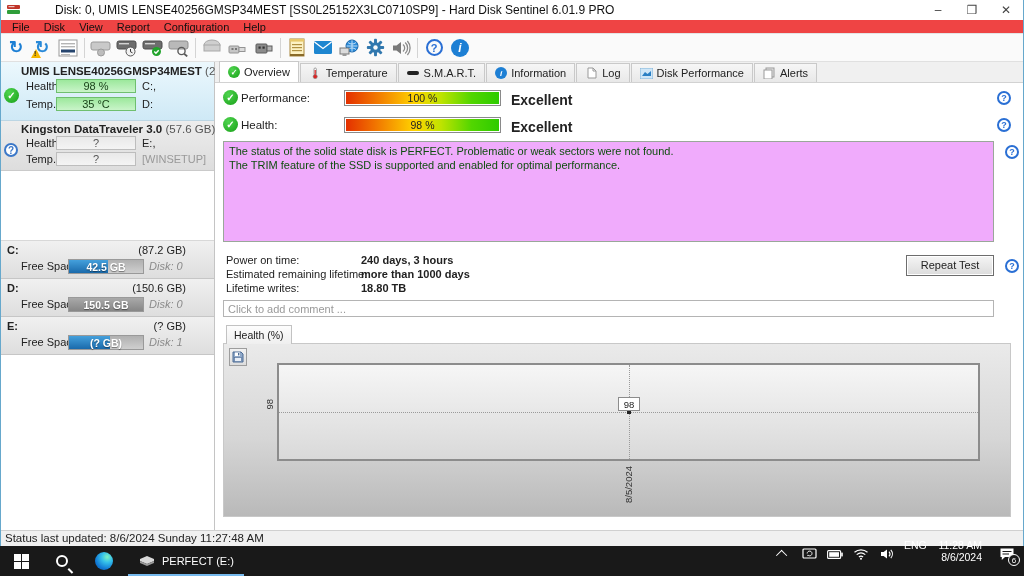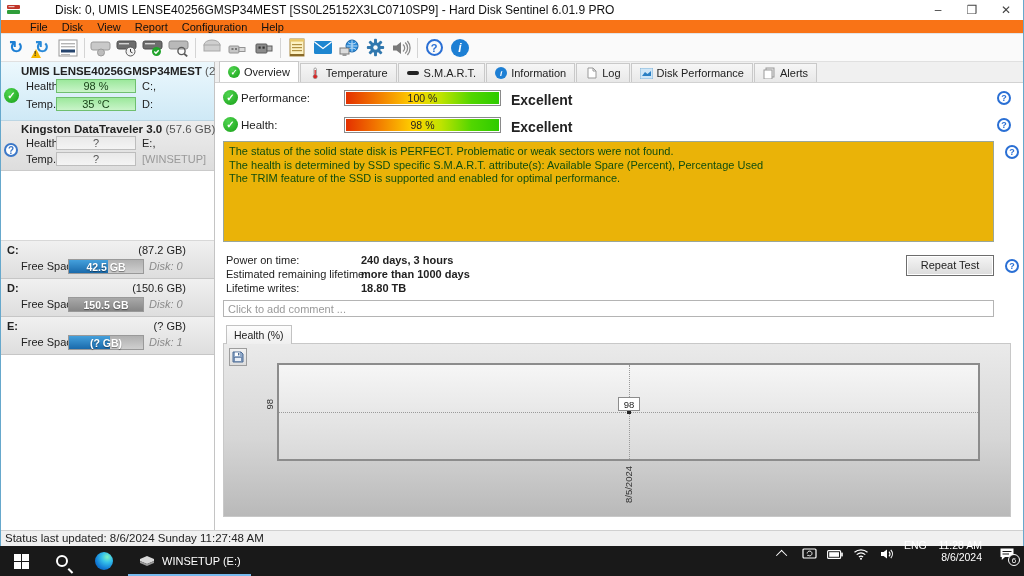--- a/index.html
+++ b/index.html
@@ -8,21 +8,21 @@
   .screen { position:relative; width:1024px; height:576px; }
 
   
   .window { position:absolute; left:0; top:0; width:1024px; height:546px; background:#fff; border-left:1px solid #66a8cc; border-right:1px solid #66a8cc; }
   .titlebar { position:relative; height:20px; background:#fff; display:flex; align-items:center; padding-left:6px;gap:28px; }
   .titlebar .title { font-size:12px; color:#111; margin-left:6px; white-space:nowrap; }
   .app-ico { width:14px; height:12px; display:inline-block; }
   .win-controls { position:absolute; right:0; top:0; height:20px; display:flex; }
   .win-btn { width:34px; height:20px; display:flex; align-items:center; justify-content:center; color:#444; font-size:12px; }
 
-  .menubar { height:14px; background:#f97316; display:flex; align-items:center; padding-left:22px; border-bottom:1px solid #e4e4e4; }
+  .menubar { height:14px; background:#ef4444; display:flex; align-items:center; padding-left:4px; border-bottom:1px solid #e4e4e4; }
   .menu-item { padding:0 7px; font-size:11px; color:#111; }
 
   .toolbar { height:28px; background:#fafafa; display:flex; align-items:center; padding-left:2px; border-bottom:1px solid #e0e0e0; }
   .tb-ico { width:26px; height:24px; display:flex; align-items:center; justify-content:center; position:relative; }
   .tb-sep { width:1px; height:20px; background:#d4d4d4; margin:0 3px; }
   .glyph-refresh { color:#1d7fd4; font-size:17px; font-weight:bold; line-height:1; }
   .warn-tri { position:absolute; left:2px; bottom:2px; width:0; height:0; border-left:5px solid transparent; border-right:5px solid transparent; border-bottom:9px solid #f5b800; }
   .warn-tri:after { content:"!"; position:absolute; left:-2px; top:1px; font-size:7px; font-weight:bold; color:#222; }
 
   
@@ -78,21 +78,21 @@
   .meter-row { position:absolute; left:0; height:18px; }
   .meter-row .row-ico { position:absolute; left:8px; top:0; }
   .meter-row .row-lbl { position:absolute; left:26px; top:2px; font-size:11.5px;text-align:center; }
   .meter { position:absolute; left:129px; top:0; width:157px; height:16px; border:1px solid #8a8a8a; padding:1px; background:#fff; }
   .meter-fill { height:100%; background:linear-gradient(90deg,#e43000 0%,#f07000 18%,#ffd400 45%,#bfe300 62%,#52d600 82%,#2ecb00 100%); position:relative; }
   .meter-val { position:absolute; left:0; right:0; top:0; text-align:center; font-size:10.5px; line-height:12px; color:#222; }
   .meter-rating { position:absolute; left:296px; top:2px; font-weight:bold; font-size:14px; }
   .help-ico { width:14px; height:14px; border-radius:50%; border:2px solid #2a6fd4; color:#2a6fd4; font-size:9px; font-weight:bold; display:inline-flex; align-items:center; justify-content:center; background:#fff; }
   .help-abs { position:absolute; }
 
-  .status-box { position:absolute; left:8px; top:58px; width:771px; height:101px; background:#eab308; border:1px solid #9aa79a; padding:3px 5px; color:#0f4d0f; line-height:13.5px; font-size:11px; }
+  .status-box { position:absolute; left:8px; top:58px; width:771px; height:101px; background:#f0abfc; border:1px solid #9aa79a; padding:3px 5px; color:#0f4d0f; line-height:13.5px; font-size:11px; }
   .status-box .bold-line { font-weight:bold; margin-top:13px; }
 
   .info-rows { position:absolute; left:11px; top:170px; }
   .info-row { height:14px; line-height:14px; white-space:nowrap; }
   .info-row .il { display:inline-block; width:135px; color:#222; }
   .info-row .iv { font-weight:bold; }
 
   .repeat-btn { position:absolute; left:691px; top:172px; width:88px; height:21px; background:linear-gradient(180deg,#f5f5f5,#dcdcdc); border:1px solid #6d6d6d; box-shadow:inset 0 0 0 1px #fff; text-align:center; line-height:19px; font-size:11px; }
 
   .comment-input { position:absolute; left:8px; top:217px; width:771px; height:17px; border:1px solid #b4b4b4; font-family:"Liberation Sans",sans-serif; font-size:11px; padding:0 4px; color:#333; }
@@ -445,21 +445,20 @@
               <div class="meter-fill">
                   <span class="meter-val">98 %</span>
                 </div>
             </div>
             <span class="meter-rating">Excellent</span>
             <span class="help-ico help-abs" style="left:782px; top:1px;">?</span>
           </div>
 
           <div class="status-box">
             <div>The status of the solid state disk is PERFECT. Problematic or weak sectors were not found.</div>
-            <div>The health is determined by SSD specific S.M.A.R.T. attribute(s):  Available Spare (Percent), Percentage Used</div>
             <div>The TRIM feature of the SSD is supported and enabled for optimal performance.</div>
           </div>
           <span class="help-ico help-abs" style="left:790px; top:62px;">?</span>
 
           <div class="info-rows">
             <div class="info-row"><span class="il">Power on time:</span><span class="iv">240 days, 3 hours</span></div>
             <div class="info-row"><span class="il">Estimated remaining lifetime:</span><span class="iv">more than 1000 days</span></div>
             <div class="info-row"><span class="il">Lifetime writes:</span><span class="iv">18.80 TB</span></div>
           </div>
 
@@ -508,21 +507,21 @@
       <span class="search-glass"></span>
     </div>
     <div class="tb-btn" style="width:44px;">
       <span class="edge-circle"></span>
     </div>
     <div class="task-app">
       <svg width="18" height="12" viewBox="0 0 18 12">
           <path d="M2 4l7-3 7 3v2l-7 3-7-3z" fill="#d9d9d9"></path>
           <path d="M2 6l7 3 7-3v2l-7 3-7-3z" fill="#9a9a9a"></path>
         </svg>
-      <span>WINSETUP (E:)</span>
+      <span>PERFECT (E:)</span>
       <span class="underline"></span>
     </div>
     <div class="tray">
       <div class="tray-ico">
           <span class="chev"></span>
         </div>
       <div class="tray-ico">
         <svg width="15" height="12" viewBox="0 0 15 12">
             <rect x="1" y="1" width="13" height="9" rx="1" fill="none" stroke="#fff" stroke-width="1.2"></rect>
             <path d="M5.2 5.5a2.4 2.4 0 1 1 1 1.9" stroke="#fff" fill="none" stroke-width=".9"></path>

